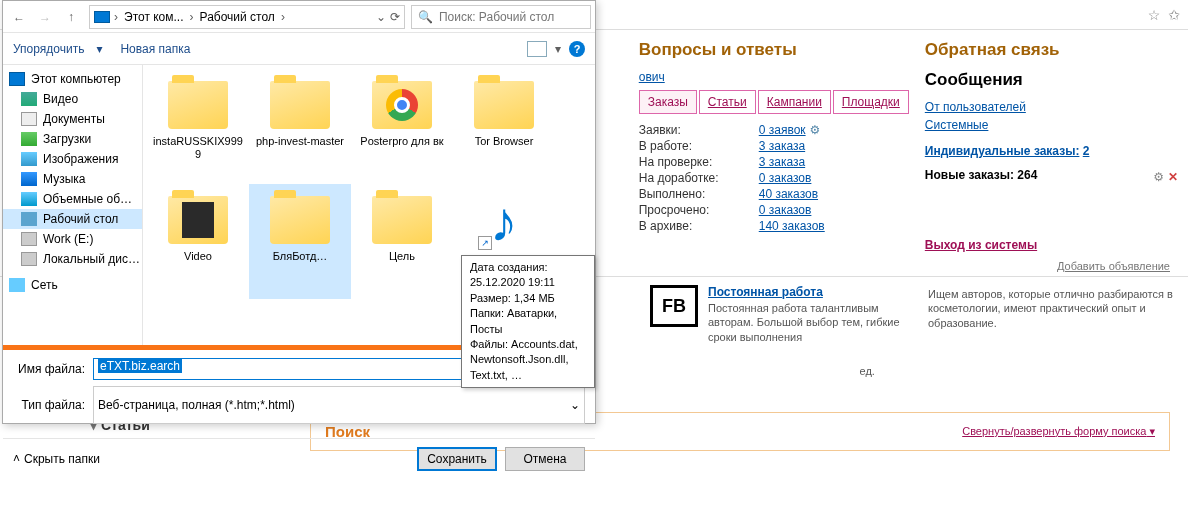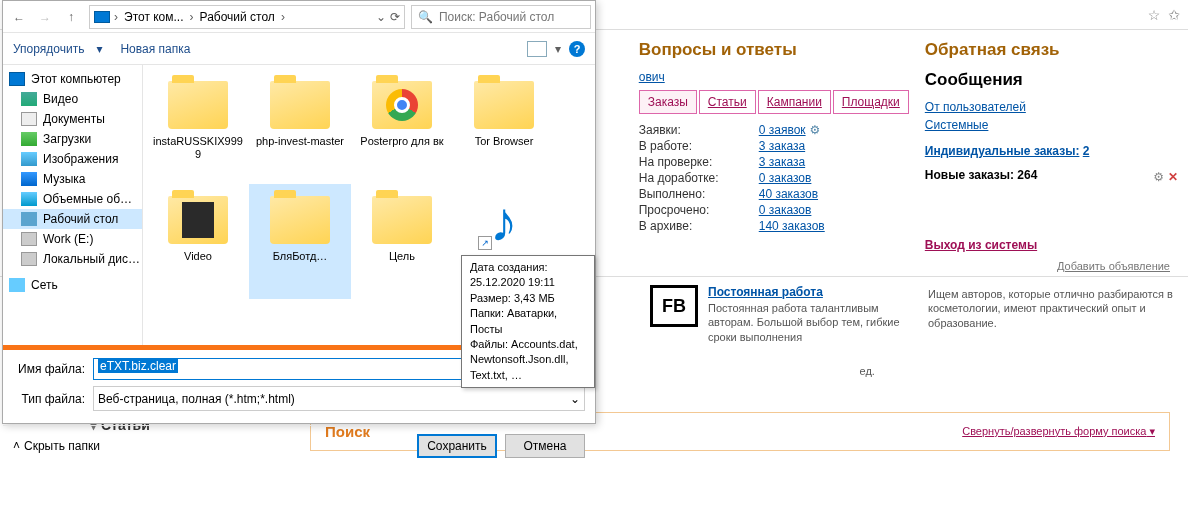--- a/index.html
+++ b/index.html
@@ -51,21 +51,21 @@
 .music-ico::before { content:"♪"; font-size:56px; color:#0078d4; line-height:1; }
 .shortcut-arrow { position:absolute; bottom:0; left:0; width:14px; height:14px; background:#fff; border:1px solid #999; display:flex; align-items:center; justify-content:center; font-size:9px; color:#06c; }
 .file-name { margin-top:6px; font-size:11px; line-height:1.2; word-break:break-word; max-width:98px; }
 
 .tooltip { position:absolute; left:318px; top:190px; background:#fff; border:1px solid #767676; padding:4px 8px; font-size:11px; line-height:1.4; box-shadow:2px 2px 4px rgba(0,0,0,0.2); z-index:200; max-width:270px; }
 
 .dlg-bottom { border-top:5px solid #f97316; padding:8px 10px; }
 .field-row { display:flex; align-items:center; gap:8px; margin-bottom:6px; }
 .field-label { width:72px; text-align:right; }
 .field-input { flex:1; border:1px solid #0078d4; height:22px; padding:0 4px; background:#fff; }
-.field-select { flex:1; border:1px solid #ccc; height:25px; padding:0 4px; display:flex; align-items:center; justify-content:space-between; }
+.field-select { flex:1; border:1px solid #ccc; height:38px; padding:0 4px; display:flex; align-items:center; justify-content:space-between; }
 .dlg-actions { display:flex; justify-content:space-between; align-items:center; padding:8px 10px; border-top:1px solid #e5e5e5; }
 .hide-folders { color:#000; cursor:pointer; display:flex; align-items:center; gap:4px; }
 .btns { display:flex; gap:8px; }
 .btn { min-width:80px; height:24px; border:1px solid #adadad; background:#e1e1e1; display:flex; align-items:center; justify-content:center; cursor:pointer; }
 .btn.primary { border:2px solid #0078d4; }
 
 
 .page { position:absolute; inset:0; background:#fff; }
 .urlbar { height:30px; border-bottom:1px solid #ddd; display:flex; align-items:center; padding:0 8px; color:#666; gap:8px; }
 .url-text { flex:1; white-space:nowrap; overflow:hidden; }
@@ -336,31 +336,31 @@
         </div>
       <div class="file">
           <div class="music-ico">
             <span class="shortcut-arrow">↗</span>
           </div>
           <div class="file-name">Музыка - Ярлык</div>
         </div>
 
       <div class="tooltip">
         <div>Дата создания: 25.12.2020 19:11</div>
-        <div>Размер: 3,43 МБ</div>
+        <div>Размер: 1,34 МБ</div>
         <div>Папки: Аватарки, Посты</div>
         <div>Файлы: Accounts.dat, Newtonsoft.Json.dll, Text.txt, …</div>
       </div>
     </div>
   </div>
 
   <div class="dlg-bottom">
     <div class="field-row">
       <span class="field-label">Имя файла:</span>
-      <div class="field-input" style="position:relative"><span style="background:#0078d4;color:#fff;padding:0 2px">eTXT.biz.clear</span><span style="margin-left:auto;position:absolute;right:4px;color:#606060">⌄</span></div>
+      <div class="field-input" style="position:relative"><span style="background:#0078d4;color:#fff;padding:0 2px">eTXT.biz.earch</span><span style="margin-left:auto;position:absolute;right:4px;color:#606060">⌄</span></div>
     </div>
     <div class="field-row">
       <span class="field-label">Тип файла:</span>
       <div class="field-select">
           <span>Веб-страница, полная (*.htm;*.html)</span>
           <span>⌄</span>
         </div>
     </div>
   </div>
 

